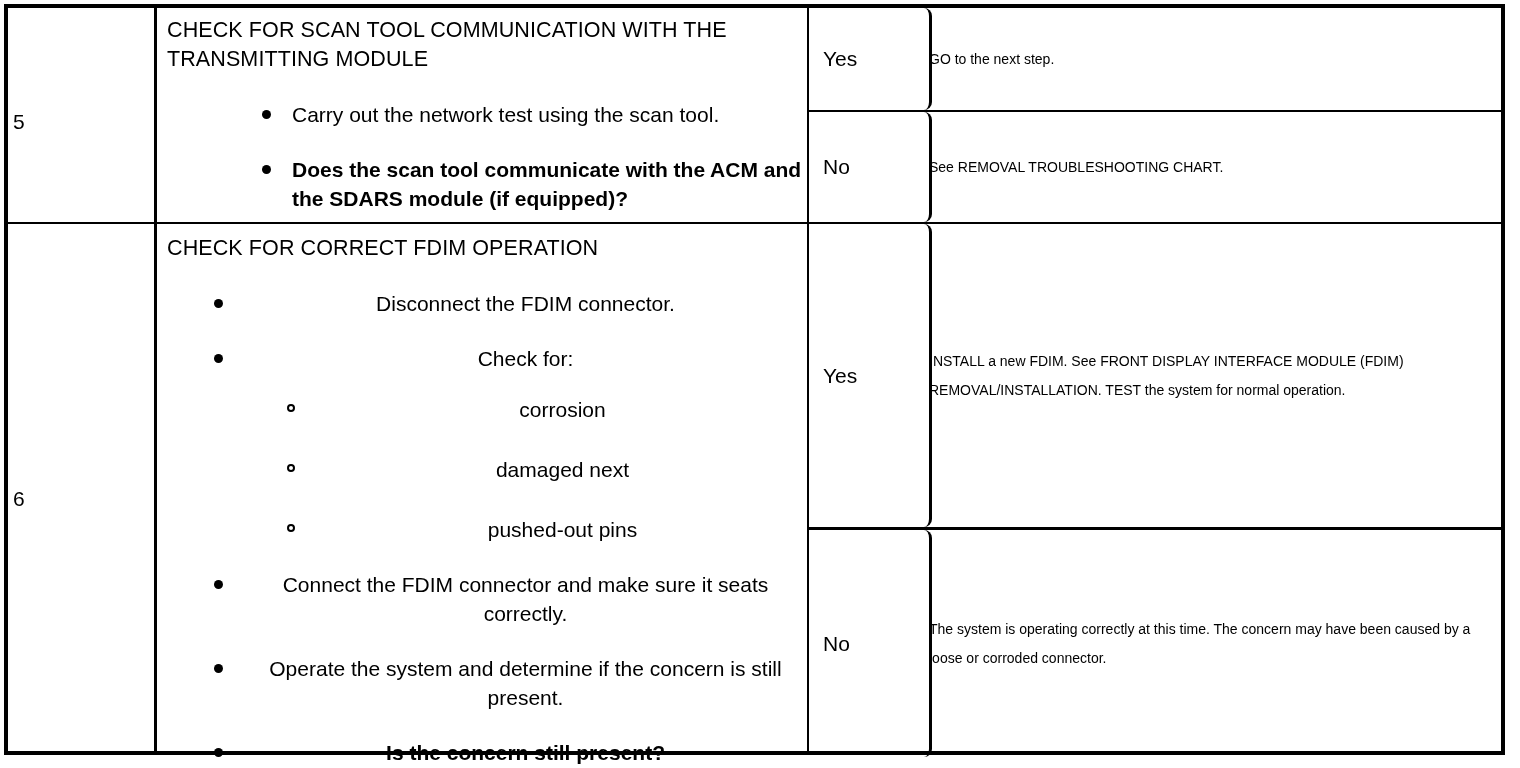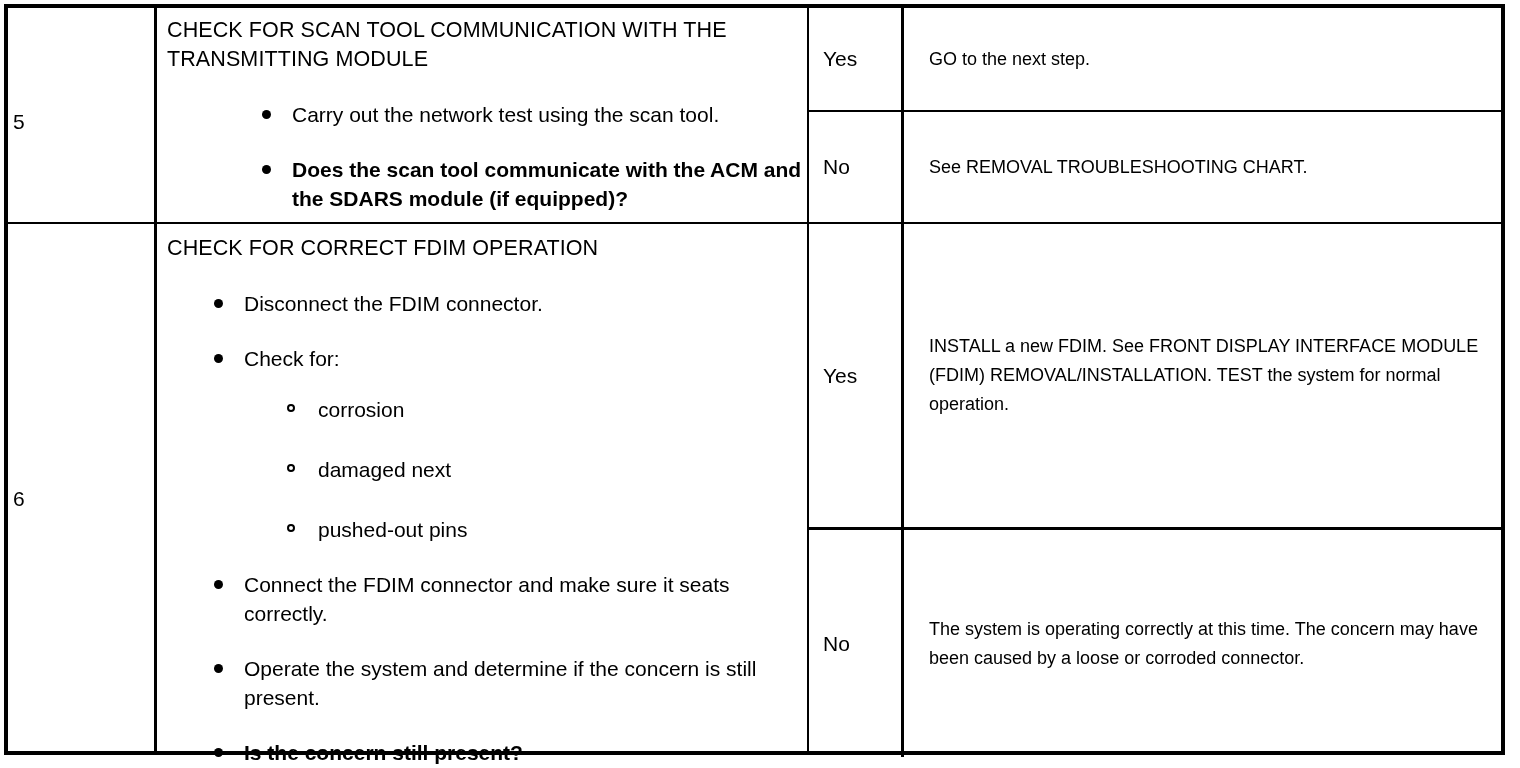--- a/index.html
+++ b/index.html
@@ -95,25 +95,26 @@
   .row-5 .ans-yes { top: 0px;   height: 102px; }
   .row-5 .ans-no  { top: 102px; height: 112px; border-top: 2px solid #000000; }
   .row-6 .ans-yes { top: 0px;   height: 303px; }
   .row-6 .ans-no  { top: 303px; height: 230px; border-top: 3px solid #000000; }
 
   .ans-label {
     position: absolute;
     left: 0;
     top: 0;
     bottom: 0;
-    width: 95px;
+    width: 123px;
     box-sizing: border-box;
     border-right: 3px solid #000000;
     display: flex;
     align-items: center;
+    border-radius: 8px;
   }
   .ans-label span {
     display: block;
     padding-left: 14px;
     font-size: 21px;
     line-height: 24px;
   }
 
   .ans-text {
     position: absolute;
@@ -121,21 +122,21 @@
     top: 0;
     bottom: 0;
     right: 0;
     box-sizing: border-box;
     display: flex;
     align-items: center;
   }
   .ans-text p {
     margin: 0;
     padding: 0 14px 0 13px;
-    font-size: 18px;
+    font-size: 14px;
     line-height: 29px;
   }
 
   
   .cell-heading {
     margin: 0;
     padding: 10px 10px 0 10px;
     font-size: 21.5px;
     line-height: 29px;
     font-weight: normal;
@@ -191,21 +192,21 @@
     box-sizing: border-box;
   }
 
   .content-inner {
     position: relative;
     height: 100%;
   }
   .row-5 .content-inner .cell-heading { padding-top: 8px; }
   .row-5 ul.bullets { margin-top: 6px; margin-left: 48px; }
   .row-6 .content-inner .cell-heading { }
-  .row-6 ul.bullets { margin-top: 8px; }
+  .row-6 ul.bullets { margin-top: 8px; text-align: center; }
 </style>
 </head>
 <body>
 
 <div class="sheet">
   <div class="diag-table">
 
     <div class="row row-5">
 
       <div class="col-step">

